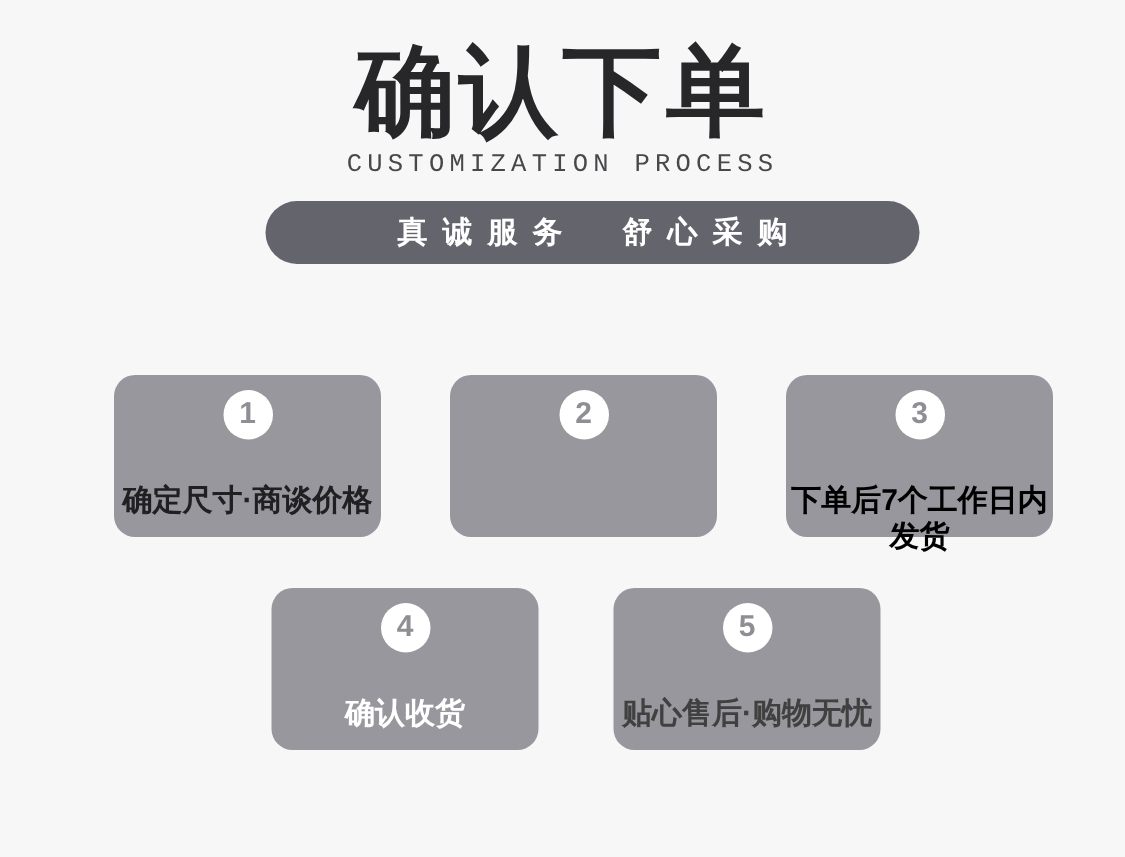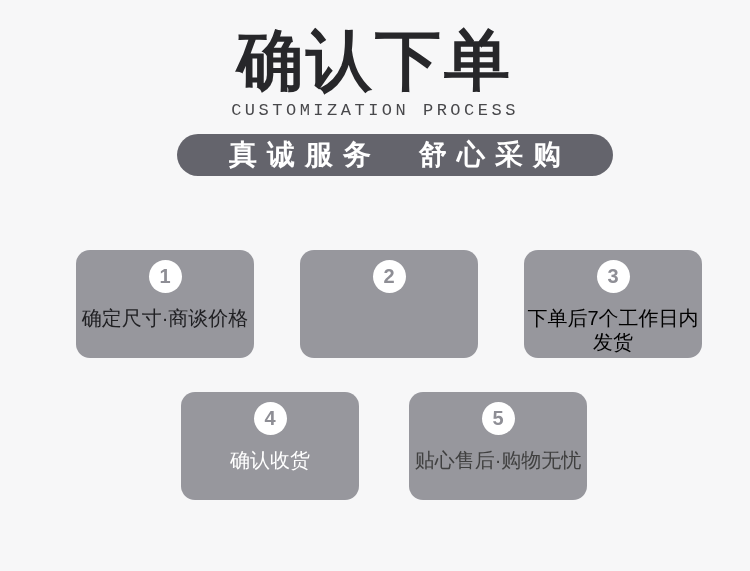--- a/index.html
+++ b/index.html
@@ -39,21 +39,21 @@
     height: 42px;
     border-radius: 21px;
     background: #64646c;
     display: flex;
     align-items: center;
     justify-content: center;
     transform: translateX(20px);
   }
   .banner-text {
     color: #ffffff;
-    font-size: 28px;
+    font-size: 20px;
     font-weight: bold;
     letter-spacing: 10px;
     text-indent: 10px;
     white-space: nowrap;
   }
   .process { margin-top: 74px; }
   .row {
     display: flex;
     justify-content: center;
   }
@@ -79,24 +79,24 @@
     align-items: center;
     justify-content: center;
     flex: 0 0 auto;
   }
   .step-number {
     font-size: 20px;
     font-weight: bold;
     color: #8e8e95;
   }
   .step-label {
-    margin-top: 13px;
+    margin-top: 29px;
     padding: 0 2px;
     font-size: 20px;
-    font-weight: normal;
+    font-weight: bold;
     color: #ffffff;
     text-align: center;
     line-height: 1.2;
     white-space: pre-line;
   }
 </style>
 </head>
 <body>
 
 <div class="page">

